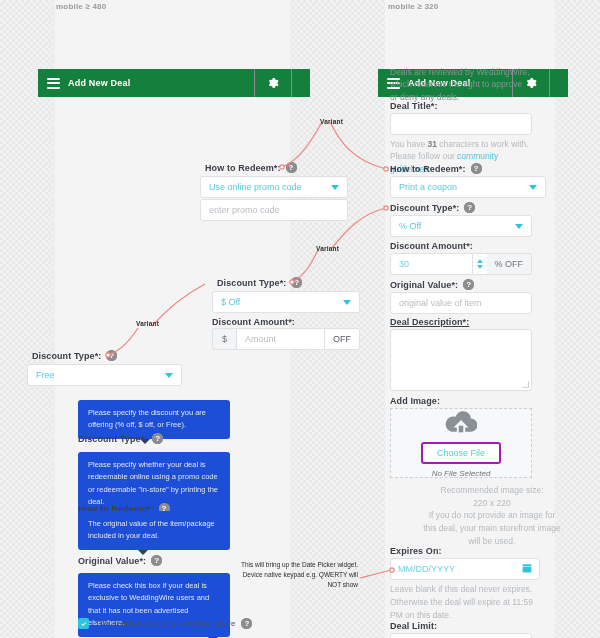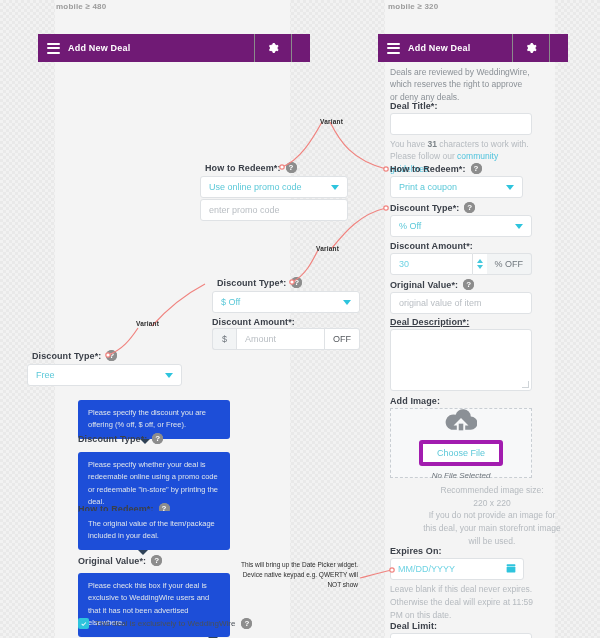--- a/index.html
+++ b/index.html
@@ -25,22 +25,22 @@
   .pane-a{left:55px;width:235px;}
   .pane-b{left:385px;width:170px;}
 
   .pane-label{
     position:absolute;font-size:8px;color:#9b9b9b;font-weight:bold;
     letter-spacing:.2px;
   }
 
   
   .appbar{
-    position:absolute;height:28px;background:#701a75;
-    display:flex;align-items:center;
+    position:absolute;height:28px;background:#15803d;
+    display:flex;align-items:center;margin-top:35px;
   }
   .appbar .ham{
     width:30px;display:flex;flex-direction:column;justify-content:center;
     align-items:center;gap:2.5px;height:100%;
   }
   .appbar .ham i{display:block;width:13px;height:2px;background:#fff;border-radius:1px;}
   .appbar .title{
     color:#fff;font-size:9px;font-weight:bold;letter-spacing:.2px;flex:1;
   }
   .appbar .gear{
@@ -112,21 +112,21 @@
     content:"";position:absolute;right:2px;bottom:2px;width:6px;height:6px;
     border-right:1px solid #cfd4d8;border-bottom:1px solid #cfd4d8;
   }
 
   .drop{
     box-sizing:border-box;border:1px dashed #c9ced3;background:#f7f8f9;
     display:flex;flex-direction:column;align-items:center;justify-content:center;gap:5px;
   }
   .drop .cloud svg{width:32px;height:24px;fill:#8b9096;}
   .choose{
-    border:4px solid #a21caf;background:#fff;border-radius:3px;color:#5bc8d8;
+    border:2px solid #a21caf;background:#fff;border-radius:3px;color:#5bc8d8;
     font-size:9px;padding:4px 14px;
   }
   .nofile{font-size:8px;color:#6e757c;font-style:italic;}
   .rec{font-size:8.5px;color:#b5babf;text-align:center;line-height:1.5;margin-left:31px;}
 
   .date{
     box-sizing:border-box;height:22px;border:1px solid #dfe2e5;background:#fff;
     border-radius:3px;display:flex;align-items:center;justify-content:space-between;
     padding:0 7px;font-size:9px;color:#6fd3e3;
   }
@@ -301,21 +301,21 @@
   <span>You have </span><b>31</b><span> characters to work with.</span>
   <span>Please follow our </span><a href="#">community guidelines</a><span>.</span>
 </div>
 
 <div class="lbl" style="position:absolute;left:390px;top:163px;">
   <span>How to Redeem*:</span>
   <span class="q">
       <span>?</span>
     </span>
 </div>
-<div class="sel" style="position:absolute;left:390px;top:176px;width:133px;">
+<div class="sel" style="position:absolute;left:390px;top:176px;width:156px;">
   <span>Print a coupon</span>
   <span class="car"></span>
 </div>
 
 <div class="lbl" style="position:absolute;left:390px;top:202px;">
   <span>Discount Type*:</span>
   <span class="q">
       <span>?</span>
     </span>
 </div>
@@ -356,21 +356,21 @@
   <span class="choose">Choose File</span>
   <span class="nofile">No File Selected</span>
 </div>
 <div class="rec" style="position:absolute;left:390px;top:484px;width:142px;">
   <span>Recommended image size:</span><br>
   <span>220 x 220</span>
 </div>
 <div class="rec" style="position:absolute;left:390px;top:509px;width:142px;">If you do not provide an image for this deal, your main storefront image will be used.</div>
 
 <div class="lbl" style="position:absolute;left:390px;top:546px;">Expires On:</div>
-<div class="date" style="position:absolute;left:390px;top:558px;width:134px;">
+<div class="date" style="position:absolute;left:390px;top:558px;width:150px;">
   <span>MM/DD/YYYY</span>
   <span class="cal">
     <svg viewBox="0 0 16 16">
         <rect x="1" y="2" width="14" height="3" rx="1"></rect>
         <rect x="1" y="6" width="14" height="9" rx="1"></rect>
       </svg>
   </span>
 </div>
 <div class="note" style="position:absolute;left:390px;top:583px;width:146px;">Leave blank if this deal never expires. Otherwise the deal will expire at 11:59 PM on this date.</div>
 

